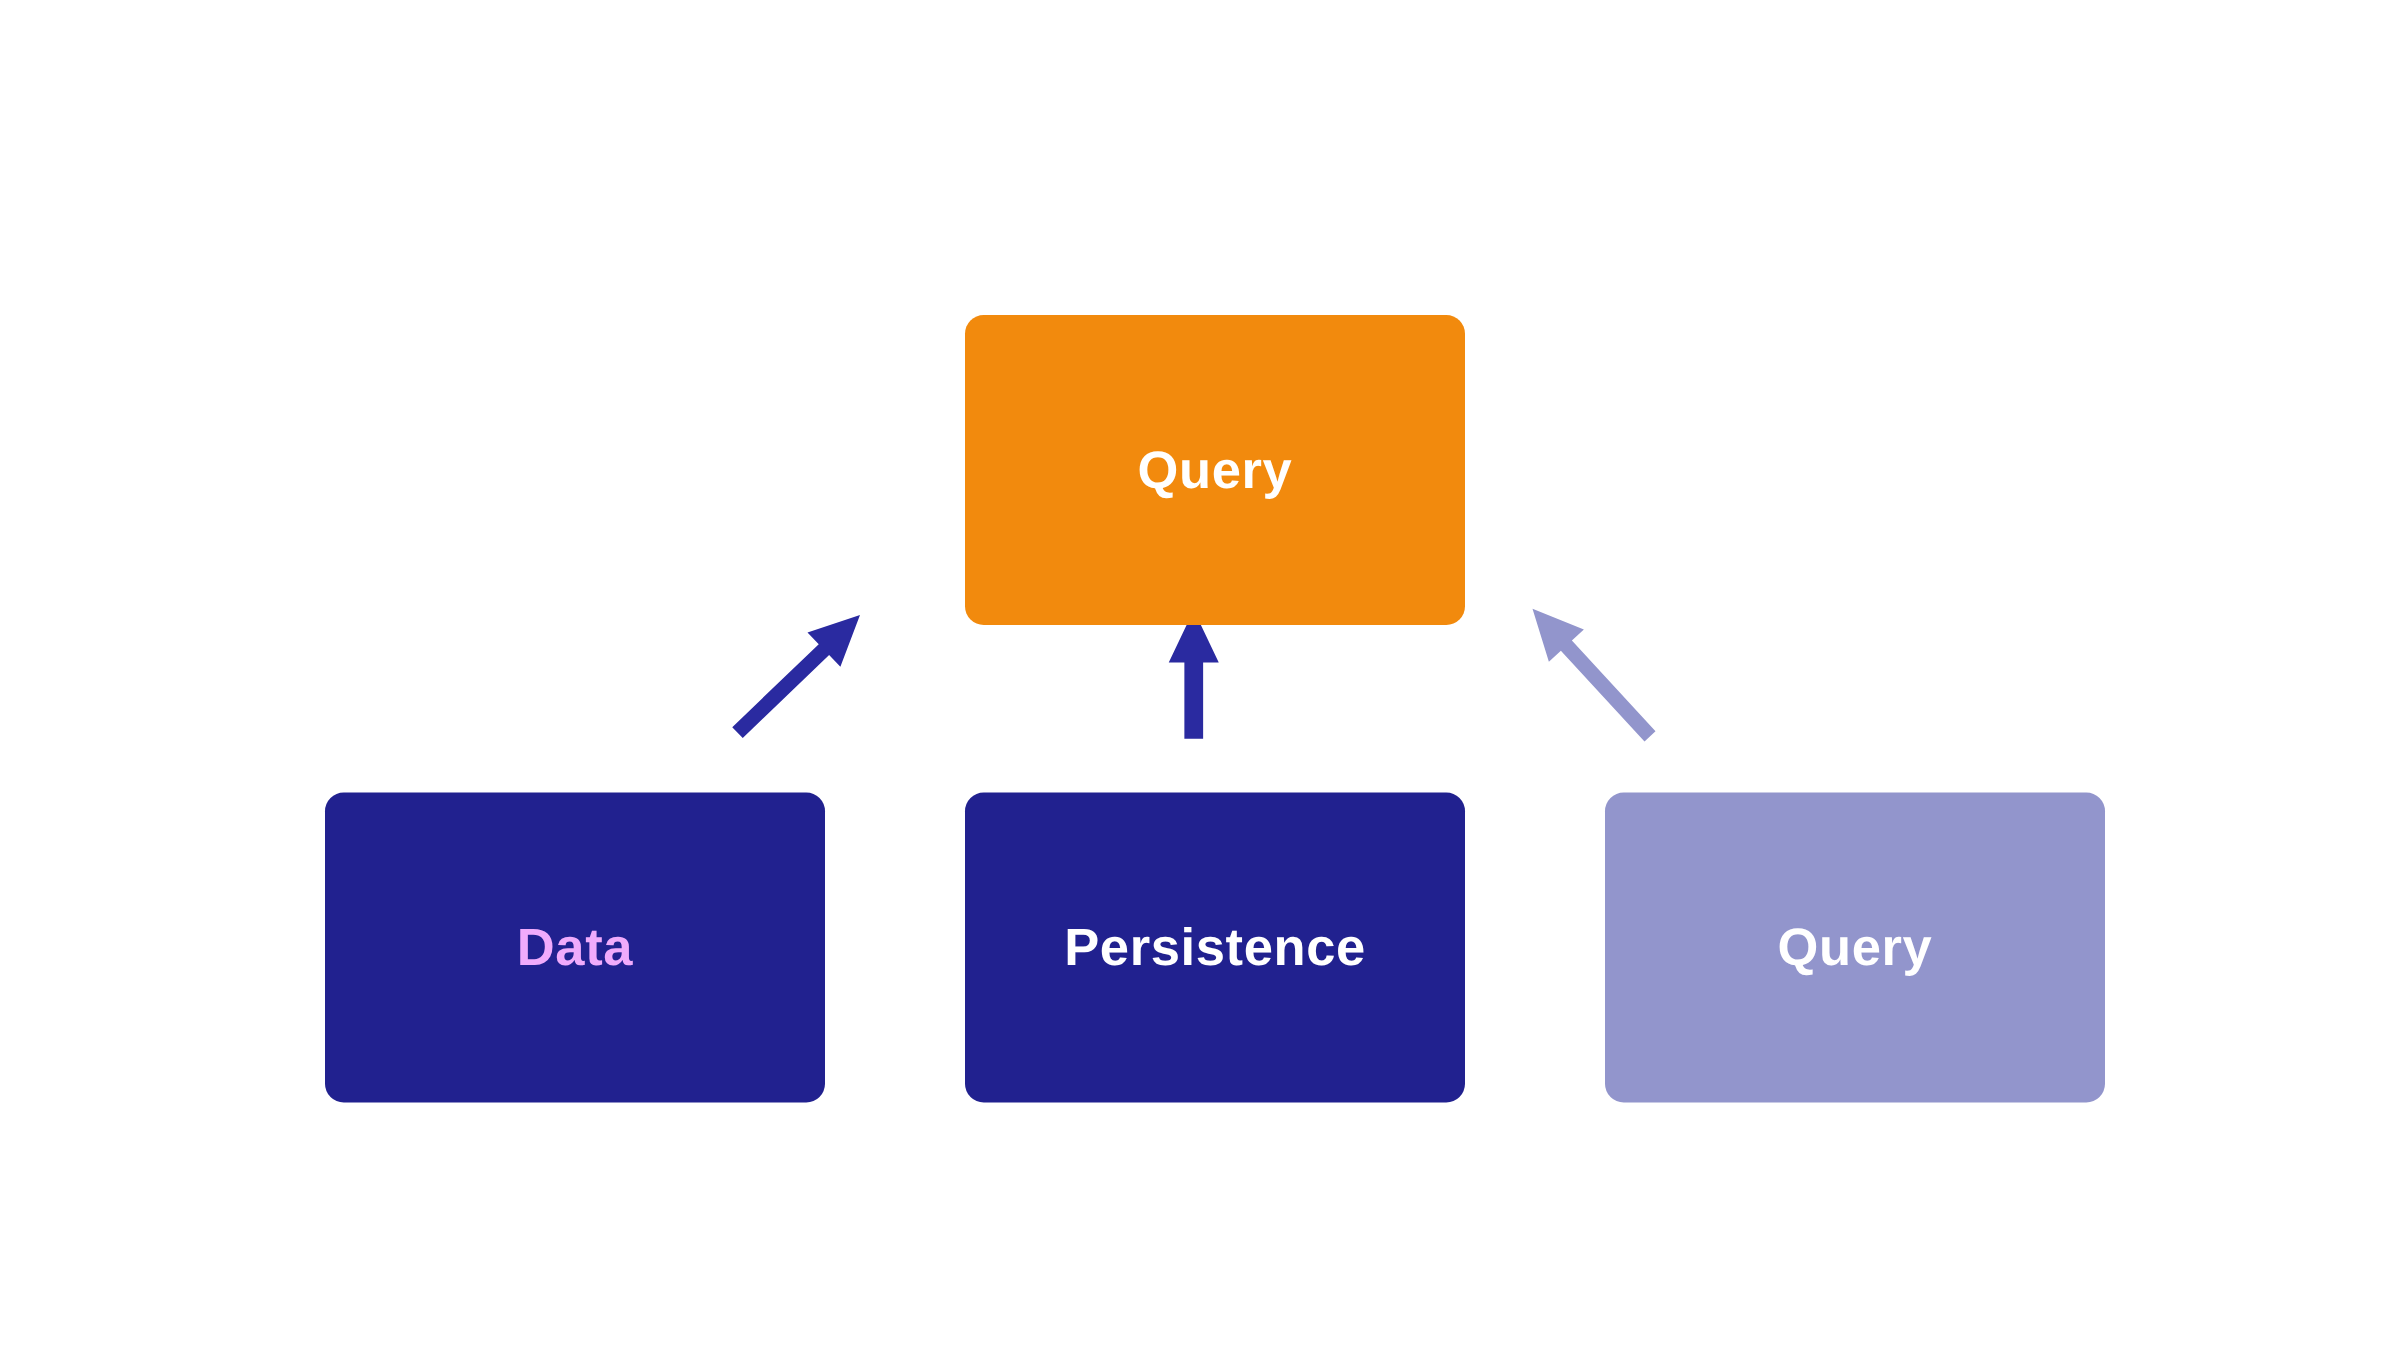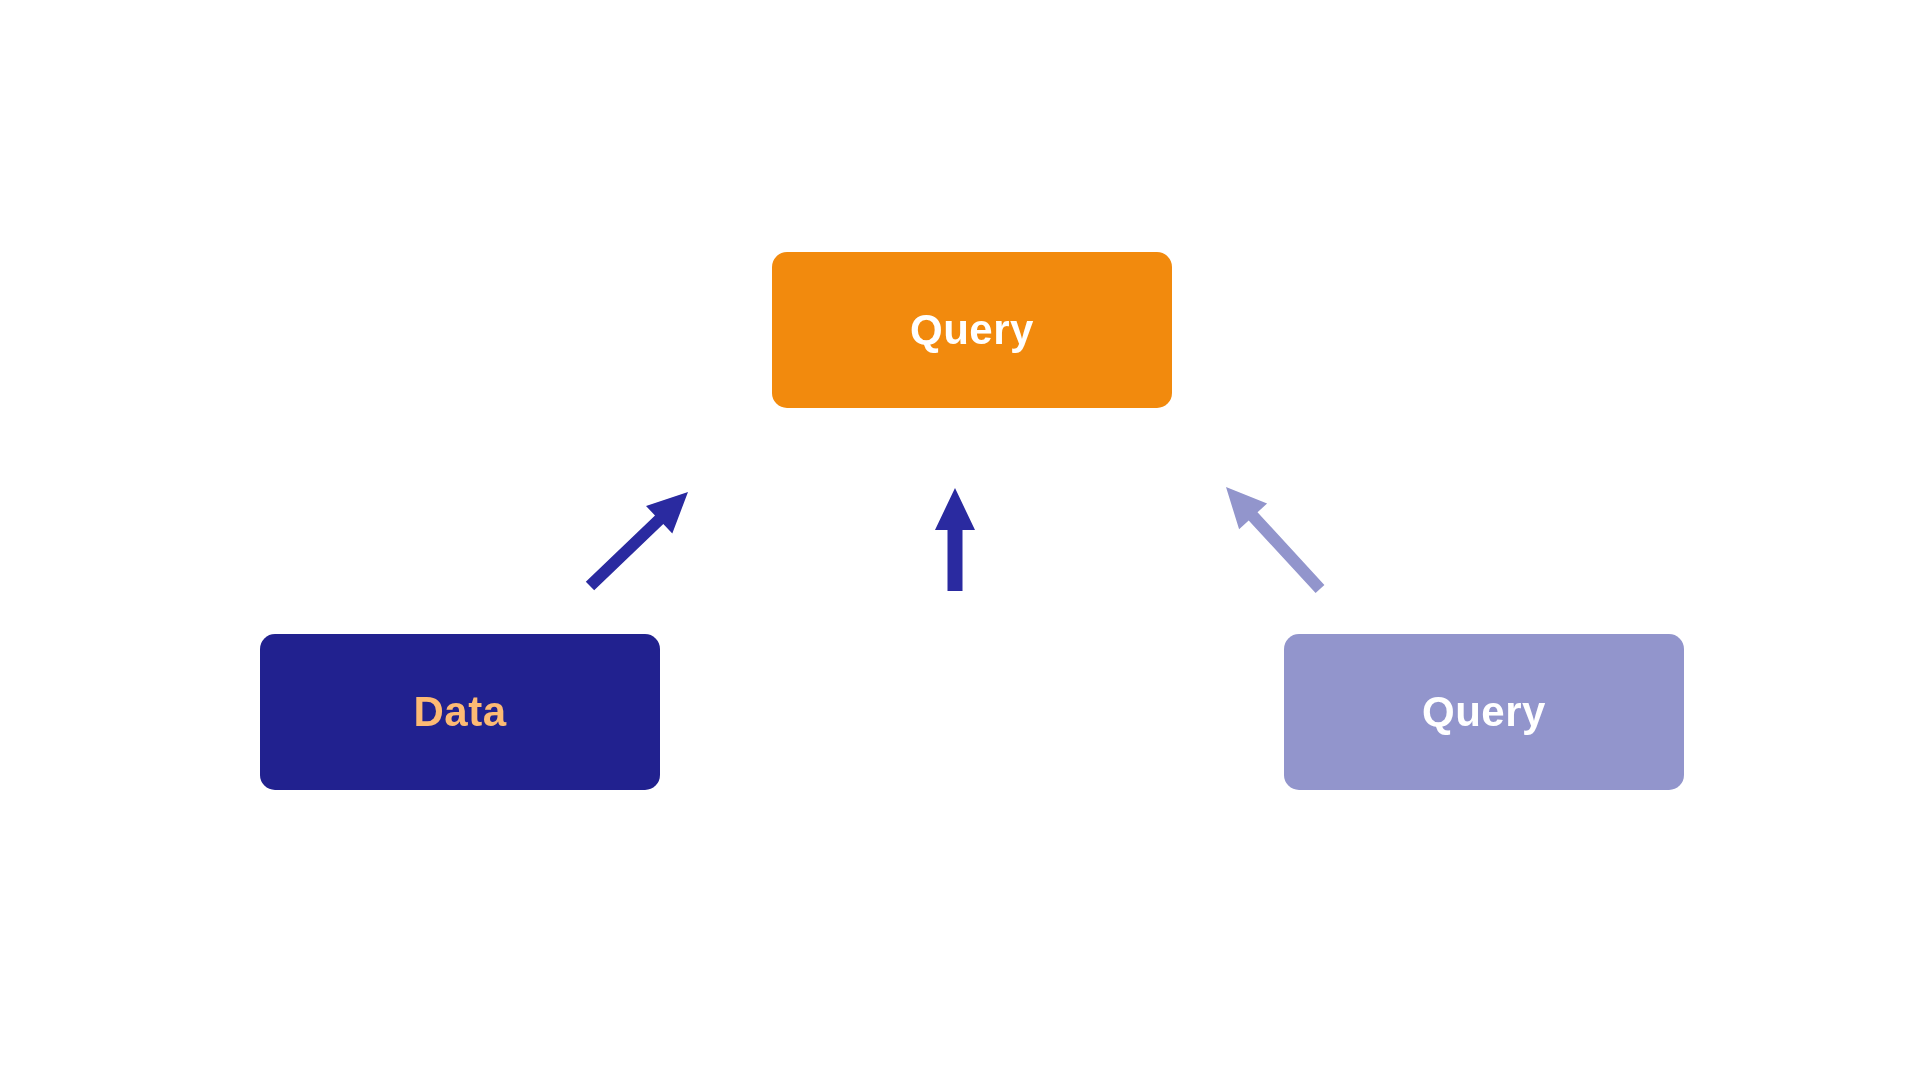--- a/index.html
+++ b/index.html
@@ -7,21 +7,21 @@
     position: relative;
     width: 1920px;
     height: 1080px;
     background: #FFFFFF;
     overflow: hidden;
     font-family: "Liberation Sans", sans-serif;
   }
   .node {
     position: absolute;
     width: 400px;
-    height: 156px;
+    height: 248px;
     border-radius: 15px;
     display: flex;
     align-items: center;
     justify-content: center;
     color: #FFFFFF;
     font-size: 42px;
     font-weight: 700;
     letter-spacing: 0.5px;
     box-sizing: border-box;
   }
@@ -46,21 +46,24 @@
       <polygon points="594.2,590.3 663.3,524.0 672.3,533.4 688.0,492.0 646.0,506.0 655.0,515.4 585.8,581.7" fill="#2A2AA0"></polygon>
       <polygon points="962.5,591.0 962.5,530.0 975.0,530.0 955.0,488.0 935.0,530.0 947.5,530.0 947.5,591.0" fill="#2A2AA0"></polygon>
       <polygon points="1324.4,584.9 1257.5,512.3 1267.1,503.5 1226.0,487.0 1239.1,529.3 1248.7,520.5 1315.6,593.1" fill="#9295CC"></polygon>
     </svg>
 
   <div class="node" id="node-query" style="background-color: rgb(242, 138, 13);">
     <span style="color: rgb(255, 255, 255);">Query</span>
   </div>
 
   <div class="node" id="node-data" style="background-color: rgb(33, 33, 143);">
-    <span style="color: #fdba74;">Data</span>
+    <span style="color: #f0abfc;">Data</span>
   </div>
 
+  <div class="node" id="node-persistence" style="background-color: rgb(33, 33, 143);">
+    <span style="color: rgb(255, 255, 255);">Persistence</span>
+  </div>
 
   <div class="node" id="node-nosql" style="background-color: rgb(146, 149, 204);">
     <span style="color: rgb(255, 255, 255);">Query</span>
   </div>
 
 </div>
 
 </body></html>

